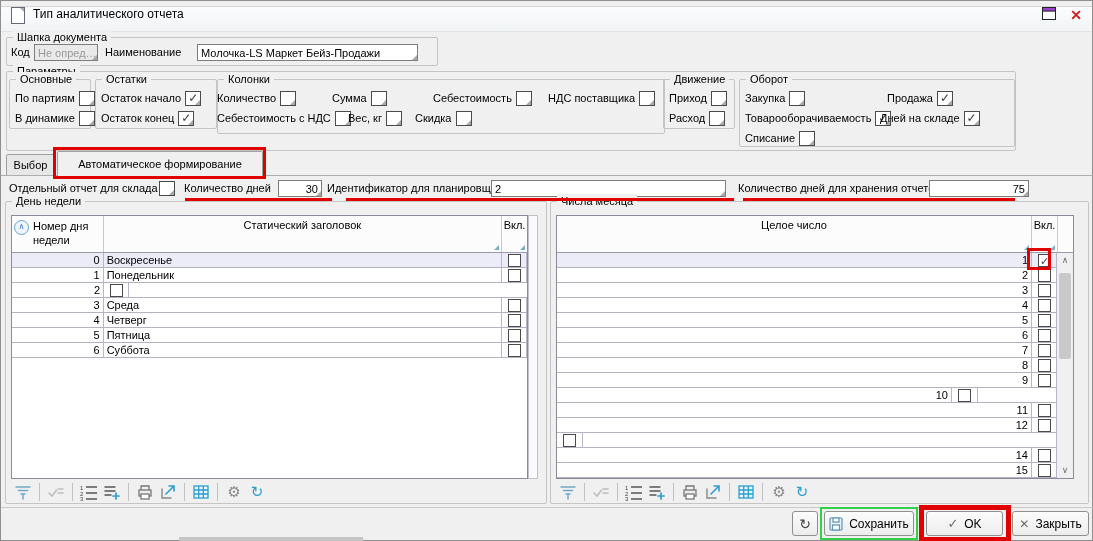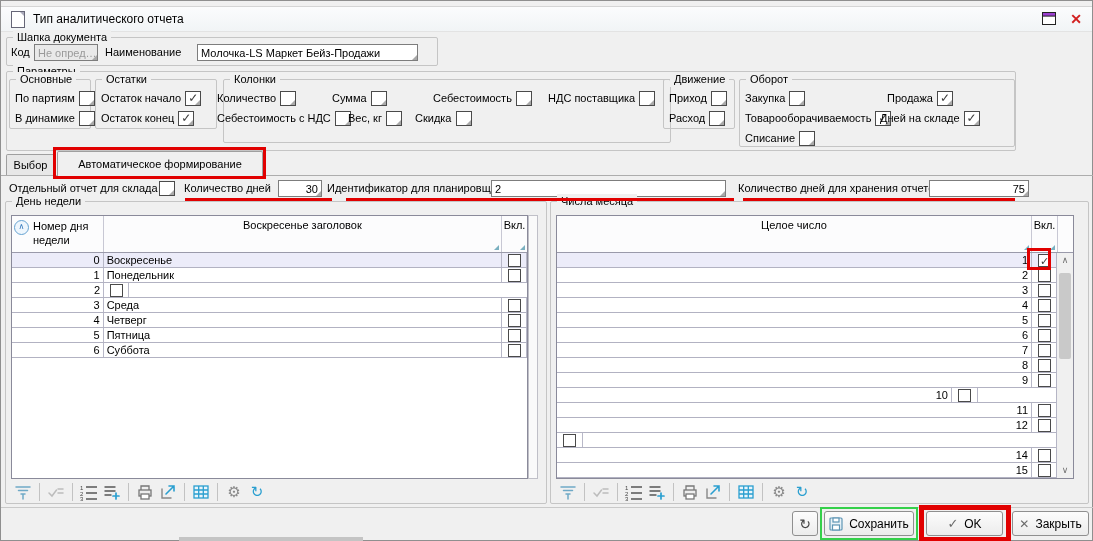--- a/index.html
+++ b/index.html
@@ -3,21 +3,21 @@
 <meta charset="utf-8">
 <style>
   html,body{margin:0;padding:0}
   body{width:1093px;height:541px;overflow:hidden;background:#e9e9e9;
        font-family:"Liberation Sans",sans-serif;font-size:11px;color:#000}
   .window{position:absolute;left:0;top:0;width:1093px;height:541px;background:#f0f0f0;
           border:1px solid #8f8f8f;box-sizing:border-box}
   
   .titlebar{position:absolute;left:0;top:5px;width:100%;height:26px;box-sizing:border-box;
             background:linear-gradient(#fbfcfd,#f1f4f6);border-top:1px solid #d5d5d5;
-            border-bottom:1px solid #e3e3e3;display:flex;align-items:center;padding:0 10px}
+            border-bottom:1px solid #e3e3e3;display:flex;align-items:flex-start;padding:0 10px}
   .doc-icon{width:12px;height:15px;background:#fff;border:1px solid #667;position:relative;flex:none;margin-right:8px}
   .doc-icon::after{content:"";position:absolute;right:0;top:0;border-left:4px solid transparent;border-top:4px solid #aab}
   .win-title{font-size:12px}
   .win-ctrls{margin-left:auto;display:flex;align-items:center;gap:14px}
   .close-x{color:#d22020;font-weight:bold;font-size:14px;line-height:14px;cursor:default}
   
   .groupbox{position:absolute;border:1px solid #c5c5c5;border-radius:2px;box-sizing:border-box}
   .gb-label{position:absolute;top:-8px;left:6px;background:#f0f0f0;padding:0 4px;font-size:11px;line-height:15px;white-space:nowrap}
   
   .flabel{position:absolute;height:17px;line-height:17px;white-space:nowrap}
@@ -108,21 +108,21 @@
 
   <div class="groupbox" style="left:5px;top:70px;width:1010px;height:80px">
     <span class="gb-label">Параметры</span>
   </div>
   <div class="groupbox" style="left:8px;top:78px;width:82px;height:50px">
     <span class="gb-label">Основные</span>
   </div>
   <div class="groupbox" style="left:94px;top:78px;width:122px;height:50px">
     <span class="gb-label">Остатки</span>
   </div>
-  <div class="groupbox" style="left:222px;top:78px;width:448px;height:64px">
+  <div class="groupbox" style="left:216px;top:78px;width:448px;height:55px">
     <span class="gb-label">Колонки</span>
   </div>
   <div class="groupbox" style="left:662px;top:78px;width:72px;height:50px">
     <span class="gb-label">Движение</span>
   </div>
   <div class="groupbox" style="left:738px;top:78px;width:276px;height:68px">
     <span class="gb-label">Оборот</span>
   </div>
 
   <span class="param" style="left:14px;top:89px">
@@ -224,21 +224,21 @@
   <div class="groupbox" style="left:4px;top:200px;width:542px;height:303px">
     <span class="gb-label">День недели</span>
   </div>
   <div class="dtable" style="left:10px;top:214px;width:517px;height:264px">
     <div class="thead">
       <div class="th left" style="width:92px">
         <span class="sorticon">∧</span>
         <span style="width:62px;line-height:14px">Номер дня недели</span>
       </div>
       <div class="th sortable" style="width:400px">
-          <span>Воскресенье заголовок</span>
+          <span>Статический заголовок</span>
         </div>
       <div class="th sortable" style="width:25px">
           <span>Вкл.</span>
         </div>
     </div>
     <div class="trow selected">
         <span class="td num" style="width:92px">0</span>
         <span class="td txt" style="width:400px">Воскресенье</span>
         <span class="td cbc" style="width:25px">
           <span class="cb small"></span>

